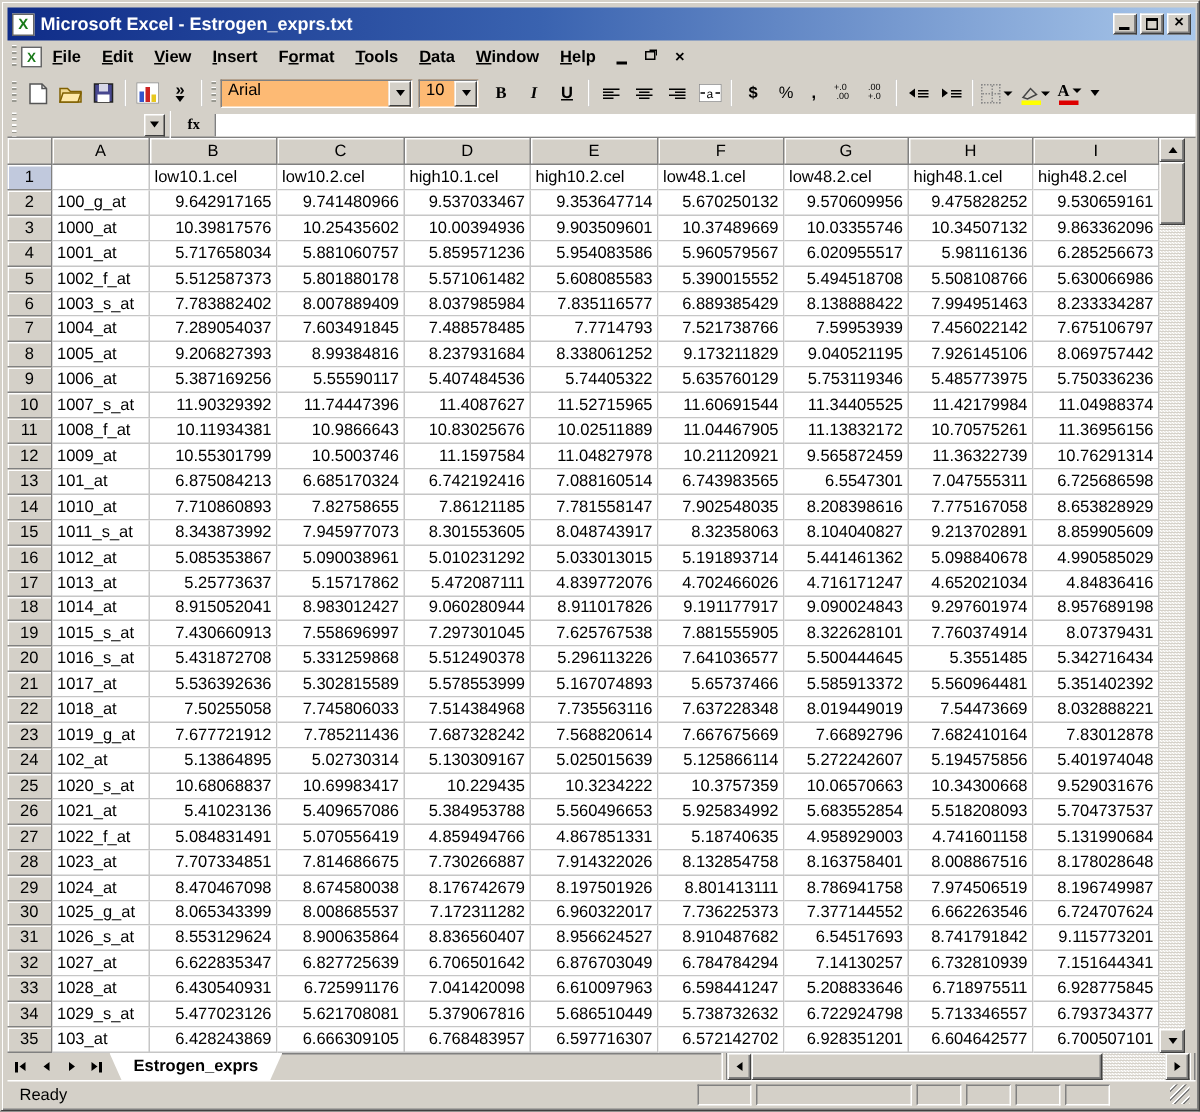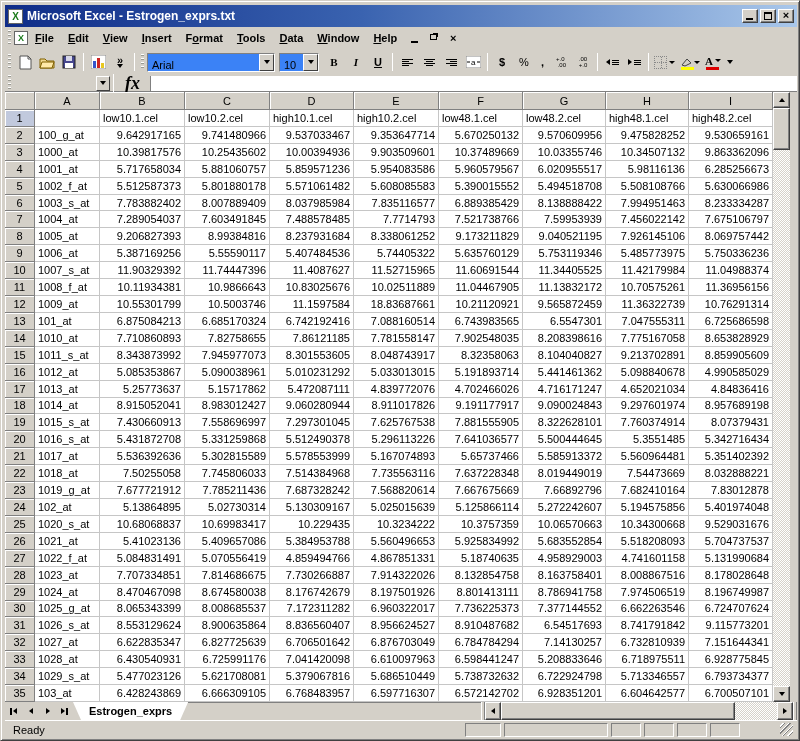--- a/index.html
+++ b/index.html
@@ -38,43 +38,43 @@
   .tri-left{width:0;height:0;border-top:3px solid transparent;border-bottom:3px solid transparent;border-right:4px solid #000;}
   .tri-right{width:0;height:0;border-top:3px solid transparent;border-bottom:3px solid transparent;border-left:4px solid #000;}
   .flatbtn{width:16px;height:15px;margin-left:3px;position:relative;}
   .glyph-restore{position:absolute;left:4px;top:3px;width:7px;height:6px;border:1px solid #000;
     box-shadow:2px -2px 0 -1px #000;}
   
   .toolbar{position:absolute;left:4px;top:48px;width:792px;height:26px;display:flex;align-items:center;}
   .tbtn{height:20px;min-width:20px;margin:0 1px;background:#d4d0c8;border:1px solid #d4d0c8;
     display:flex;align-items:center;justify-content:center;font-size:11px;color:#000;cursor:default;flex:none;}
   .tsep{width:1px;height:18px;background:#808080;border-right:1px solid #fff;margin:0 3px;flex:none;}
-  .combo{height:19px;background:#3b82f6;border:1px solid;border-color:#808080 #fff #fff #808080;
-    display:flex;align-items:flex-end;font-size:11px;flex:none;}
+  .combo{height:19px;background:#fdba74;border:1px solid;border-color:#808080 #fff #fff #808080;
+    display:flex;align-items:flex-start;font-size:11px;flex:none;}
   .combo .val{padding:0 4px;flex:1;}
   .combo .cbtn{width:15px;height:100%;background:#d4d0c8;border:1px solid;border-color:#fff #404040 #404040 #fff;
     display:flex;align-items:center;justify-content:center;}
   .bld{font-weight:bold;} .ita{font-style:italic;font-family:"Liberation Serif",serif;} .und{text-decoration:underline;}
   .alico{display:flex;flex-direction:column;gap:1px;}
   .alico span{height:1px;background:#000;display:block;}
   .minidown{width:0;height:0;border-left:3px solid transparent;border-right:3px solid transparent;border-top:3px solid #000;margin-left:2px;}
   .decico{font-size:6px;line-height:6px;text-align:left;white-space:pre;}
   .bord-ico{width:13px;height:13px;border:1px dotted #888;position:relative;}
   .bord-ico:before{content:"";position:absolute;left:50%;top:0;bottom:0;border-left:1px dotted #888;}
   .bord-ico:after{content:"";position:absolute;top:50%;left:0;right:0;border-top:1px dotted #888;}
   .colorbar{position:absolute;left:2px;bottom:1px;width:13px;height:3px;}
   .ovf{display:flex;flex-direction:column;align-items:center;line-height:8px;font-size:11px;font-weight:bold;}
   
   .fbar{position:absolute;left:4px;top:74px;width:792px;height:17px;display:flex;align-items:center;
     border-bottom:1px solid #808080;background:#d4d0c8;}
   .namebox{width:82px;height:15px;background:#fff;border:1px solid;border-color:#808080 #fff #fff #808080;
     font-size:11px;padding:0 4px;display:flex;align-items:center;margin-top:36px;}
   .nb-btn{width:14px;height:15px;background:#d4d0c8;border:1px solid;border-color:#fff #404040 #404040 #fff;
     display:flex;align-items:center;justify-content:center;}
-  .fx{font-family:"Liberation Serif",serif;font-style:italic;font-weight:bold;font-size:18px;padding:0 8px;text-align:right;}
+  .fx{font-family:"Liberation Serif",serif;font-weight:bold;font-size:10px;padding:0 8px;text-align:right;}
   .finput{flex:1;height:15px;background:#fff;border-left:1px solid #808080;margin-left:2px;}
   
   #sheet{position:absolute;left:4px;top:91px;width:768px;height:610px;background:#fff;
     display:grid;grid-template-columns:30px 65px 85px 85px 84px 85px 84px 83px 83px 84px;
     grid-template-rows:18px repeat(35,1fr);}
   .hdr{background:#d4d0c8;border-right:1px solid #808080;border-bottom:1px solid #808080;
     box-shadow:inset 1px 1px 0 #fff;font-size:11px;display:flex;align-items:center;justify-content:center;
     color:#000;overflow:hidden;cursor:default;}
   .rowhdr.sel{background:#c1c9dd;}
   .cell{background:#fff;border-right:1px solid #c6c6c6;border-bottom:1px solid #c6c6c6;
@@ -417,21 +417,21 @@
       <div class="cell num">10.02511889</div>
       <div class="cell num">11.04467905</div>
       <div class="cell num">11.13832172</div>
       <div class="cell num">10.70575261</div>
       <div class="cell num">11.36956156</div>
       <div class="hdr rowhdr">12</div>
       <div class="cell">1009_at</div>
       <div class="cell num">10.55301799</div>
       <div class="cell num">10.5003746</div>
       <div class="cell num">11.1597584</div>
-      <div class="cell num">18.83687661</div>
+      <div class="cell num">11.04827978</div>
       <div class="cell num">10.21120921</div>
       <div class="cell num">9.565872459</div>
       <div class="cell num">11.36322739</div>
       <div class="cell num">10.76291314</div>
       <div class="hdr rowhdr">13</div>
       <div class="cell">101_at</div>
       <div class="cell num">6.875084213</div>
       <div class="cell num">6.685170324</div>
       <div class="cell num">6.742192416</div>
       <div class="cell num">7.088160514</div>

